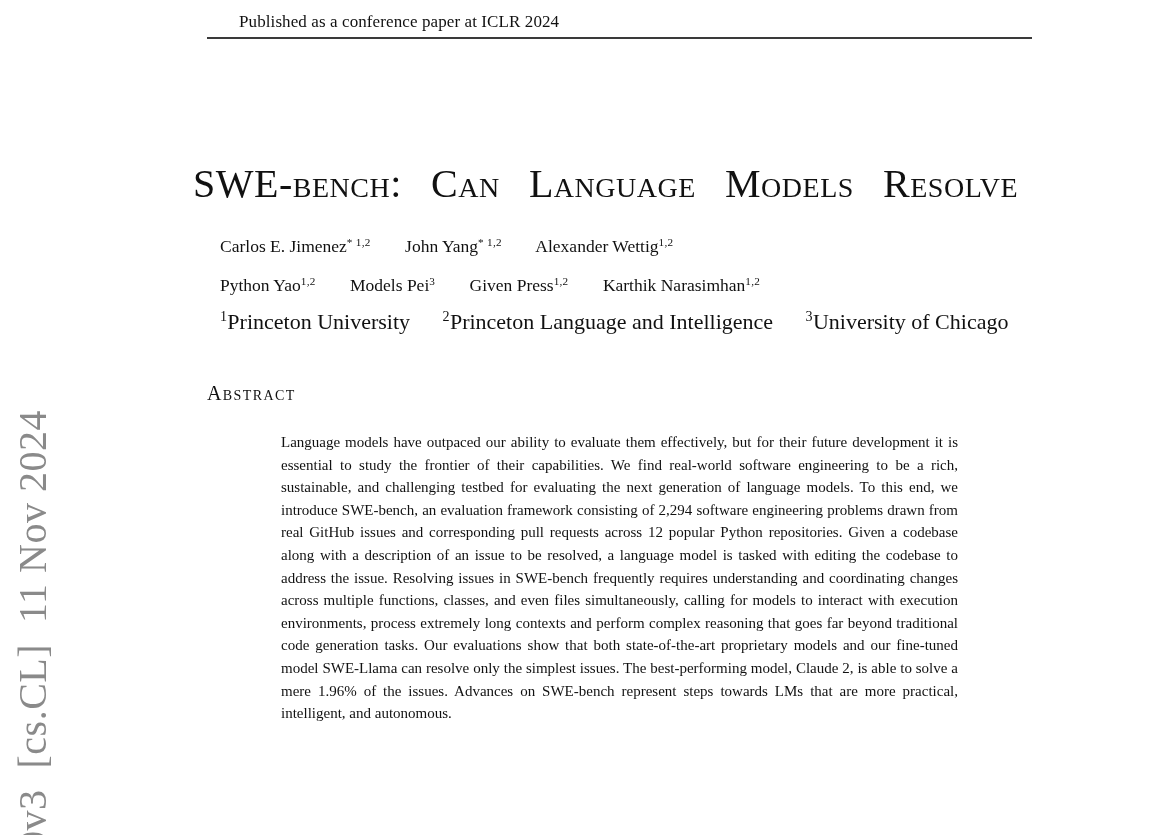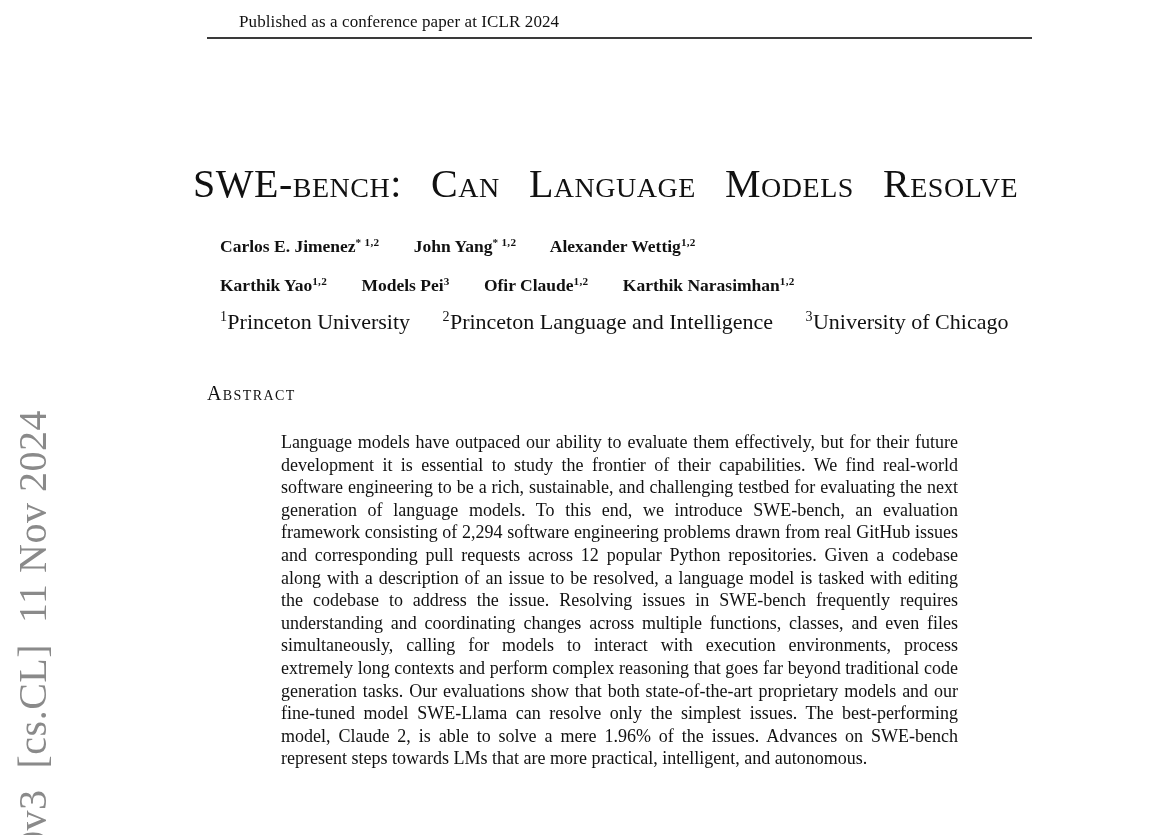--- a/index.html
+++ b/index.html
@@ -51,21 +51,21 @@
     letter-spacing: 0.5px;
     margin-top: 48px;
   }
   .title-line-1 { text-align: justify; text-align-last: justify; }
 
   
   .authors {
     position: absolute;
     left: 220px; top: 235px;
     font-size: 17.5px;
-    font-weight: 700;
+    font-weight: 400;
   }
   .author-row { line-height: 22px; margin-bottom: 15px; white-space: nowrap; }
   .author { margin-right: 30px; }
   .author:last-child { margin-right: 0; }
   sup {
     font-size: 64%;
     vertical-align: baseline;
     position: relative;
     top: -0.55em;
     letter-spacing: 0.3px;
@@ -87,21 +87,21 @@
     left: 207px; top: 382px;
     width: 825px;
     font-size: 20px;
     font-variant: small-caps;
     letter-spacing: 1.4px;
   }
   .abstract-body {
     position: absolute;
     left: 281px; top: 431px;
     width: 677px;
-    font-size: 18px;
+    font-size: 15px;
     line-height: 22.6px;
     text-align: justify;
     hyphens: auto;
     -webkit-hyphens: auto;
   }
 </style>
 </head>
 <body>
 
 <div class="page-header">Published as a conference paper at ICLR 2024</div>
@@ -113,23 +113,23 @@
   <div class="title-line-1">SWE-bench: Can Language Models Resolve</div>
 </div>
 
 <div class="authors">
   <div class="author-row">
     <span class="author"><span>Carlos E. Jimenez</span><sup>* 1,2</sup></span>
     <span class="author"><span>John Yang</span><sup>* 1,2</sup></span>
     <span class="author"><span>Alexander Wettig</span><sup>1,2</sup></span>
   </div>
   <div class="author-row">
-    <span class="author"><span>Karthik Yao</span><sup>1,2</sup></span>
+    <span class="author"><span>Python Yao</span><sup>1,2</sup></span>
     <span class="author"><span>Models Pei</span><sup>3</sup></span>
-    <span class="author"><span>Ofir Claude</span><sup>1,2</sup></span>
+    <span class="author"><span>Given Press</span><sup>1,2</sup></span>
     <span class="author"><span>Karthik Narasimhan</span><sup>1,2</sup></span>
   </div>
 </div>
 
 <div class="affiliations">
   <span class="affil"><sup>1</sup><span>Princeton University</span></span>
   <span class="affil"><sup>2</sup><span>Princeton Language and Intelligence</span></span>
   <span class="affil"><sup>3</sup><span>University of Chicago</span></span>
 </div>
 

